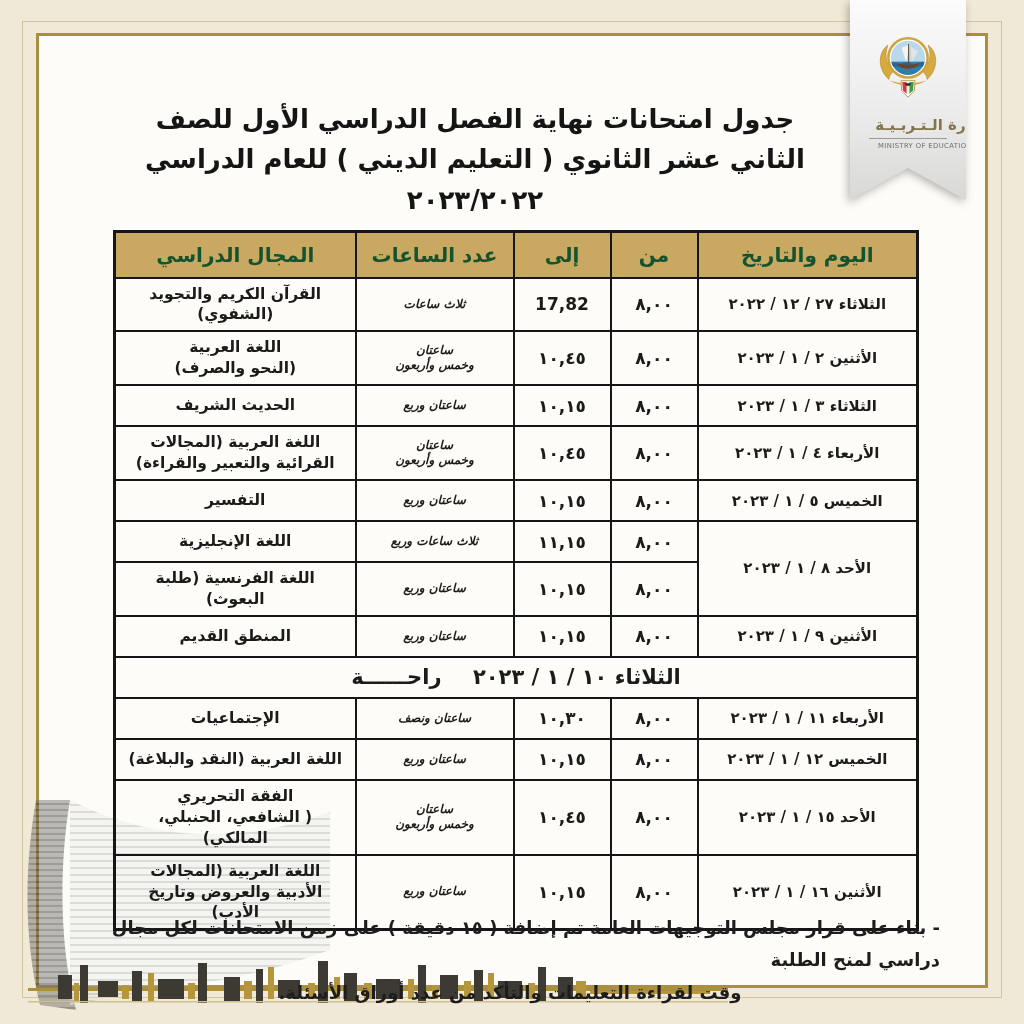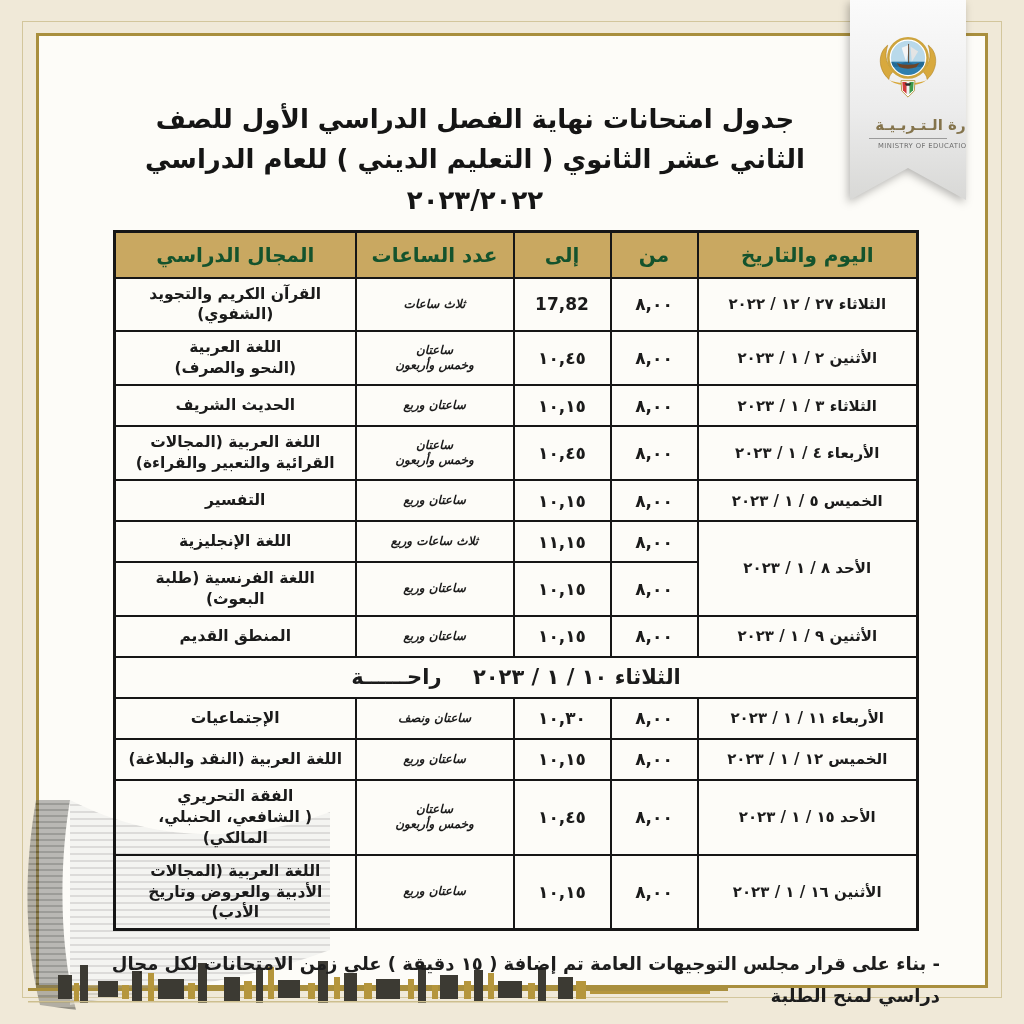--- a/index.html
+++ b/index.html
@@ -65,21 +65,21 @@
     background:#c9a861; color:#14532d; font-size:20px; height:46px; padding:4px 6px;
   }
   .schedule-table td { padding:5px 8px; height:41px; background:transparent; }
   .date-cell   { font-size:15px; }
   .time-cell   { font-size:17px; }
   .hours-cell  { font-size:12px; line-height:1.3;font-style:italic; }
   .subject-cell{ font-size:15.5px; line-height:1.35; }
   .break-cell  { background:#ece8db; font-size:21px; height:42px;margin-left:8px; }
   
   .footnote {
-    position:absolute; top:948px; left:80px; width:860px; z-index:3;
+    position:absolute; top:912px; left:80px; width:860px; z-index:3;
     font-size:18px; line-height:1.8; color:#1d1d1d;
   }
   .footnote-line1 { text-align:right; }
   .footnote-line2 { text-align:center; }
 </style>
 </head>
 <body>
 
 <div class="outer-frame"></div>
 <div class="inner-frame"></div>
@@ -295,13 +295,14 @@
         <td class="time-cell">١٠,١٥</td>
         <td class="hours-cell">ساعتان وربع</td>
         <td class="subject-cell">اللغة العربية (المجالات
 الأدبية والعروض وتاريخ الأدب)</td>
       </tr>
     </tbody>
 </table>
 
 <div class="footnote">
   <div class="footnote-line1">- بناء على قرار مجلس التوجيهات العامة تم إضافة ( ١٥ دقيقة ) على زمن الامتحانات لكل مجال دراسي لمنح الطلبة</div>
+  <div class="footnote-line2">وقت لقراءة التعليمات والتأكد من عدد أوراق الأسئلة.</div>
 </div>
 
 </body></html>

